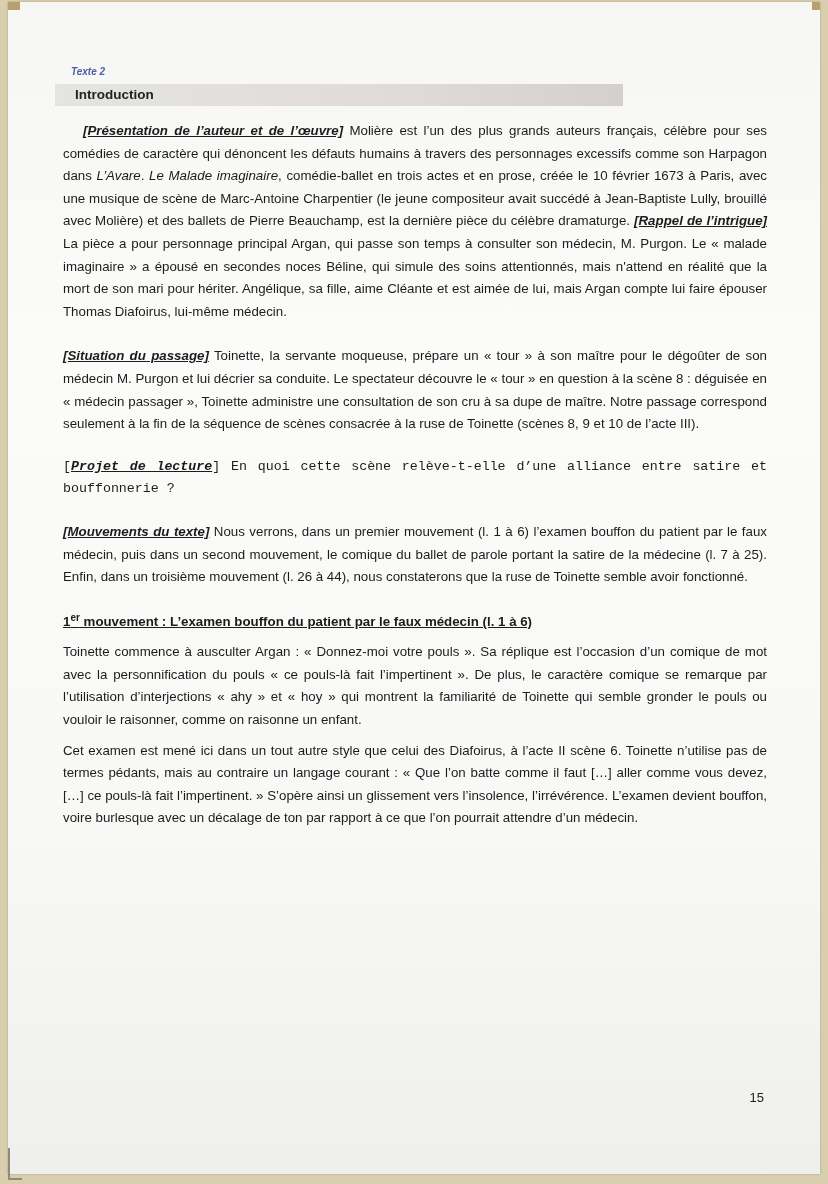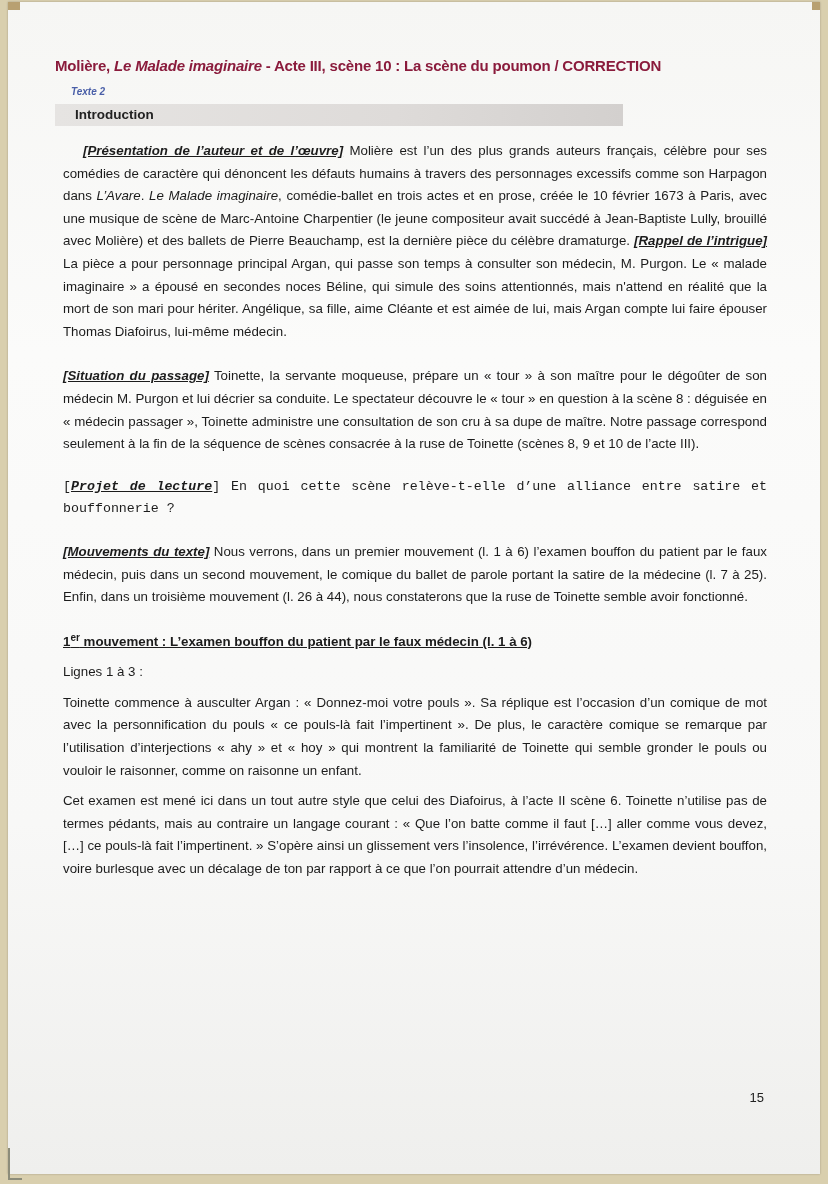--- a/index.html
+++ b/index.html
@@ -47,38 +47,36 @@
   </style>
 </head>
 <body>
 
 <div class="page">
   <div class="corner-tab tl"></div>
   <div class="corner-tab tr"></div>
   <div class="edge-left"></div>
 
   <div class="content">
-    <h1 class="doc-title"><span>Molière, </span><i>Le Malade imaginaire</i><span> - Acte III, scène 10 : La scène du poumon / </span><b>CORRECTION</b></h1>
 
     <div class="texte-label">Texte 2</div>
 
     <div class="section-bar">
       <span>Introduction</span>
     </div>
 
     <p class="p1"><span class="lbl">[Présentation de l’auteur et de l’œuvre]</span><span> Molière est l’un des plus grands auteurs français, célèbre pour ses comédies de caractère qui dénoncent les défauts humains à travers des personnages excessifs comme son Harpagon dans </span><i>L’Avare</i><span>. </span><i>Le Malade imaginaire</i><span>, comédie-ballet en trois actes et en prose, créée le 10 février 1673 à Paris, avec une musique de scène de Marc-Antoine Charpentier (le jeune compositeur avait succédé à Jean-Baptiste Lully, brouillé avec Molière) et des ballets de Pierre Beauchamp, est la dernière pièce du célèbre dramaturge. </span><span class="lbl">[Rappel de l’intrigue]</span><span> La pièce a pour personnage principal Argan, qui passe son temps à consulter son médecin, M. Purgon. Le « malade imaginaire » a épousé en secondes noces Béline, qui simule des soins attentionnés, mais n'attend en réalité que la mort de son mari pour hériter. Angélique, sa fille, aime Cléante et est aimée de lui, mais Argan compte lui faire épouser Thomas Diafoirus, lui-même médecin.</span></p>
 
     <p class="p2"><span class="lbl">[Situation du passage]</span><span> Toinette, la servante moqueuse, prépare un « tour » à son maître pour le dégoûter de son médecin M. Purgon et lui décrier sa conduite.  Le spectateur découvre le « tour » en question à la scène 8 : déguisée en « médecin passager », Toinette administre une consultation de son cru à sa dupe de maître. Notre passage correspond seulement à la fin de la séquence de scènes consacrée à la ruse de Toinette (scènes 8, 9 et 10 de l’acte III).</span></p>
 
 
     <p class="p4"><span>[</span><span class="lbl-np">Projet de lecture</span><span>]</span><span> En quoi cette scène relève-t-elle d’une alliance entre satire et bouffonnerie ?</span></p>
 
     <p class="p5"><span class="lbl">[Mouvements du texte]</span><span> Nous verrons, dans un premier mouvement (l. 1 à 6) l’examen bouffon du patient par le faux médecin, puis dans un second mouvement, le comique du ballet de parole portant la satire de la médecine (l. 7 à 25). Enfin, dans un troisième mouvement (l. 26 à 44), nous constaterons que la ruse de Toinette semble avoir fonctionné.</span></p>
 
     <p class="h-mvt"><span>1</span><sup>er</sup><span> mouvement : L’examen bouffon du patient par le faux médecin (l. 1 à 6)</span></p>
 
-    <p>Lignes 1 à 3 :</p>
     <p>Toinette commence à ausculter Argan : « Donnez-moi votre pouls ». Sa réplique est l’occasion d’un comique de mot avec la personnification du pouls « ce pouls-là fait l’impertinent ». De plus, le caractère comique se remarque par l’utilisation d’interjections « ahy » et « hoy » qui montrent la familiarité de Toinette qui semble gronder le pouls ou vouloir le raisonner, comme on raisonne un enfant.</p>
     <p>Cet examen est mené ici dans un tout autre style que celui des Diafoirus, à l’acte II scène 6. Toinette n’utilise pas de termes pédants, mais au contraire un langage courant : « Que l’on batte comme il faut […] aller comme vous devez, […] ce pouls-là fait l’impertinent. » S’opère ainsi un glissement vers l’insolence, l’irrévérence. L’examen devient bouffon, voire burlesque avec un décalage de ton par rapport à ce que l’on pourrait attendre d’un médecin.</p>
   </div>
 
   <div class="page-num">15</div>
 </div>
 
 </body></html>

